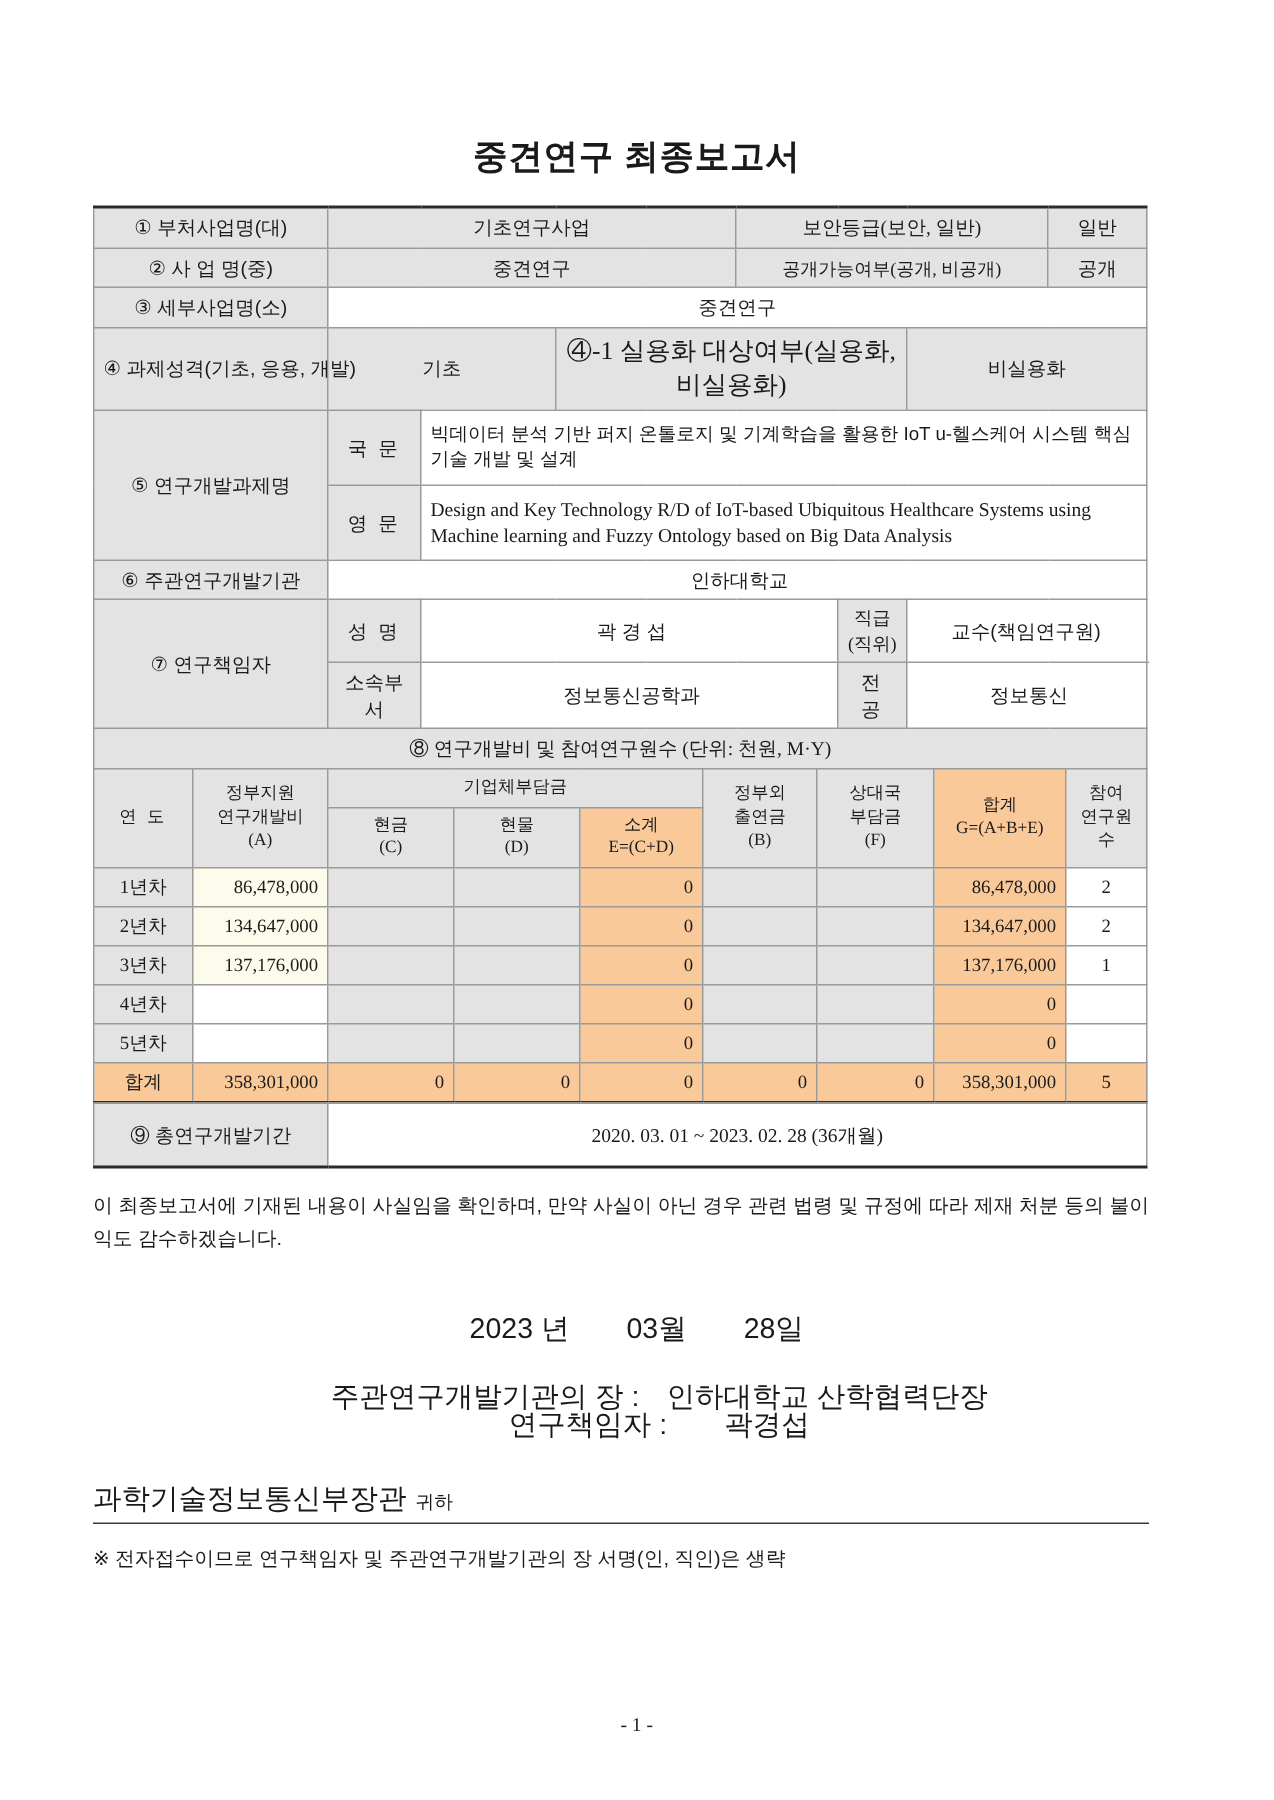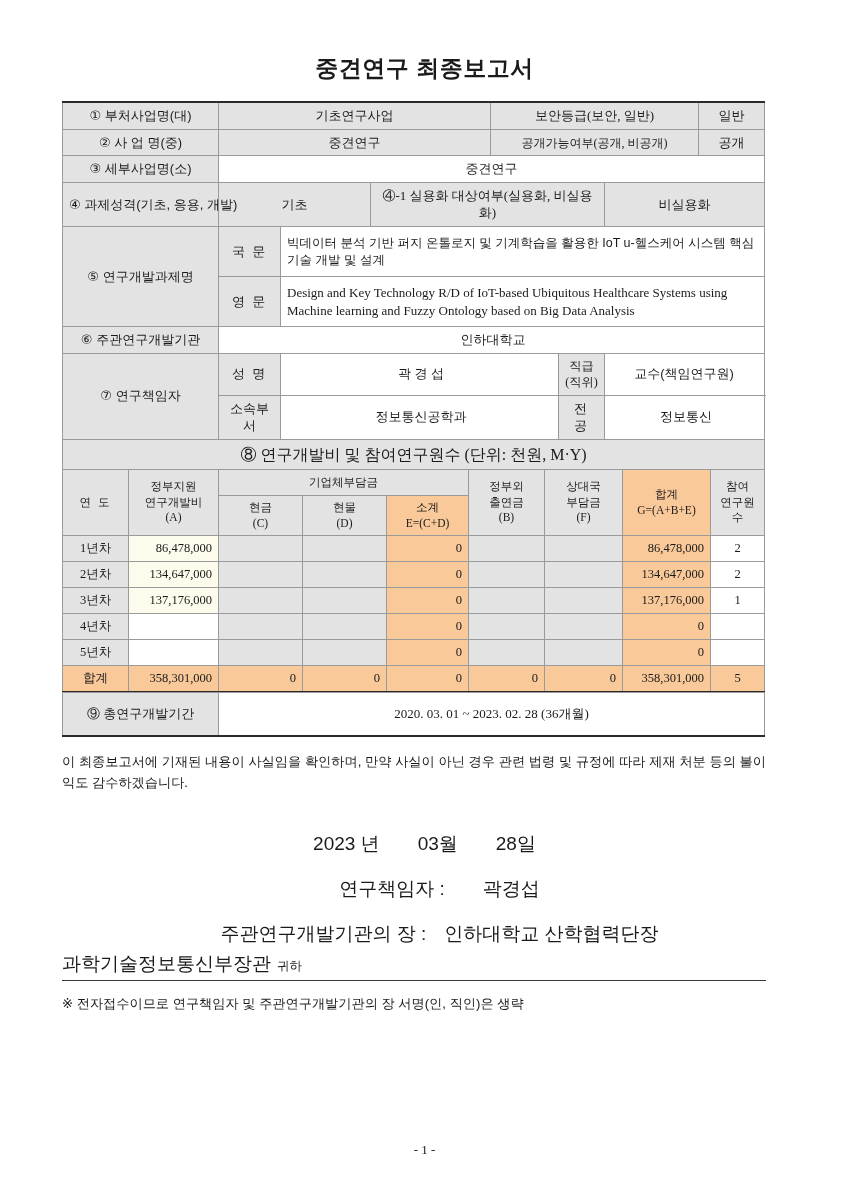--- a/index.html
+++ b/index.html
@@ -23,21 +23,21 @@
     padding: 0;
   }
 
   
   .doc-title {
     text-align: center;
     font-size: 23px;
     font-weight: bold;
     letter-spacing: 0.5px;
     margin: 0;
-    padding-top: 56px;
+    padding-top: 92px;
     padding-bottom: 0;
     line-height: 1.1;
   }
 
   
   table.grid {
     border-collapse: collapse;
     table-layout: fixed;
     width: 702px;
     margin-left: 62px;
@@ -78,21 +78,21 @@
     line-height: 1.45;
     text-align: left;
   }
 
   .budget-head td { font-size: 11.5px; line-height: 1.25; padding: 2px 3px; }
   .budget-body td { font-size: 12.5px; height: 34px; }
   .num { font-family: "Liberation Serif", "DejaVu Serif", serif; font-size: 13px; }
 
   .section-title-row td {
     text-align: center;
-    font-size: 16px;
+    font-size: 13px;
     padding: 5px 0;
   }
 
   
   .statement {
     margin: 14px 62px 0 62px;
     width: 704px;
     font-size: 13.2px;
     line-height: 1.65;
     text-align: justify;
@@ -175,21 +175,21 @@
     </tr>
 
     <tr>
       <td class="gray l lbl">③ 세부사업명(소)</td>
       <td class="white c" colspan="8">중견연구</td>
     </tr>
 
     <tr>
       <td class="gray l lbl">④ 과제성격(기초, 응용, 개발)</td>
       <td class="gray c" colspan="2">기초</td>
-      <td class="gray c" colspan="4" style="font-size:13px;margin-left:48px;">④-1 실용화 대상여부(실용화, 비실용화)</td>
+      <td class="gray c" colspan="4" style="font-size:17px;margin-left:48px;">④-1 실용화 대상여부(실용화, 비실용화)</td>
       <td class="gray c" colspan="2">비실용화</td>
     </tr>
 
     <tr>
       <td class="gray l lbl" rowspan="2">⑤ 연구개발과제명</td>
       <td class="gray c sp2">국  문</td>
       <td class="white title-ko" colspan="7" style="height:50px;">빅데이터 분석 기반 퍼지 온톨로지 및 기계학습을 활용한 IoT u-헬스케어 시스템 핵심기술 개발 및 설계</td>
     </tr>
 
     <tr>
@@ -362,26 +362,26 @@
     </tr>
   </tbody>
     </table>
 
   <p class="statement">이 최종보고서에 기재된 내용이 사실임을 확인하며, 만약 사실이 아닌 경우 관련 법령 및 규정에 따라 제재 처분 등의 불이익도 감수하겠습니다.</p>
 
   <div class="sig-block">
     <div class="sig-date" style="margin-bottom:26px;">
       <span>2023 년</span><span class="gap-b"></span><span>03월</span><span class="gap-b"></span><span>28일</span>
     </div>
+    <div class="sig-line">
+      <span>주관연구개발기관의 장 :</span><span class="gap-c"></span><span>인하대학교 산학협력단장</span>
+    </div>
     <div class="sig-line" style="margin-bottom:26px;">
       <span>연구책임자 :</span><span class="gap-b"></span><span>곽경섭</span>
     </div>
-    <div class="sig-line">
-      <span>주관연구개발기관의 장 :</span><span class="gap-c"></span><span>인하대학교 산학협력단장</span>
-    </div>
   </div>
 
   <div class="addressee-wrap">
     <span class="addressee">과학기술정보통신부장관</span><span class="addressee-suffix">귀하</span>
   </div>
 
   <div class="note">※ 전자접수이므로 연구책임자 및 주관연구개발기관의 장 서명(인, 직인)은 생략</div>
 
   <div class="page-number">- 1 -</div>
 

